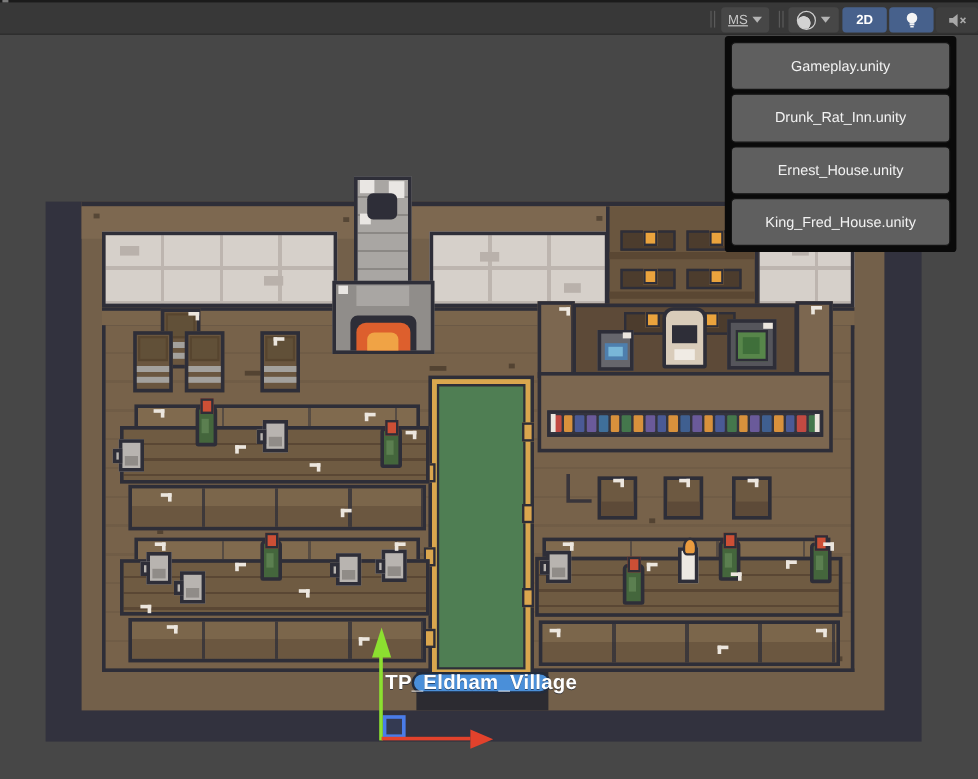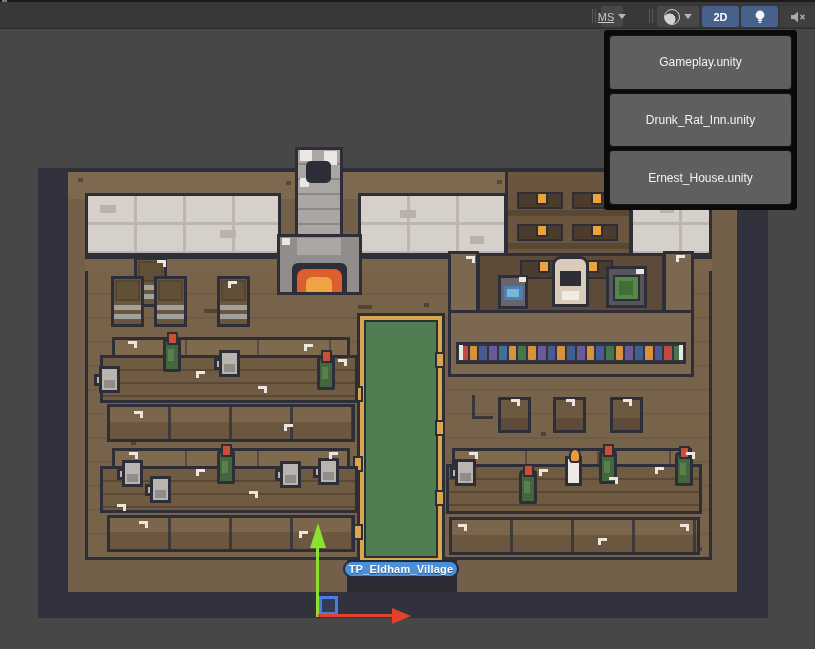--- a/index.html
+++ b/index.html
@@ -73,21 +73,21 @@
               background:#cc4f35;border:2px solid #2e2e38;}
   .btl:after{content:"";position:absolute;left:2px;top:8px;width:6px;height:12px;background:#5b7f50;}
   .cnd{width:17px;height:30px;background:#ece8e2;border:3px solid #2e2e38;}
   .cnd:before{content:"";position:absolute;left:50%;top:-11px;margin-left:-5px;width:8px;height:11px;
               background:#ea9b3e;border:2px solid #2e2e38;border-radius:50% 50% 30% 30%;}
   .wm{width:9px;height:7px;border-top:3px solid #ece6de;border-right:3px solid #ece6de;}
   .wm.f{border-right:none;border-left:3px solid #ece6de;}
   .sp{width:5px;height:4px;background:rgba(40,32,22,.45);}
   .lline{border-left:3px solid rgba(46,46,56,.85);border-bottom:3px solid rgba(46,46,56,.85);}
   
-  .pill{border-radius:10px;background:#4a8fd9;border:2px solid #222b3c;color:#fff;font-size:11px;
+  .pill{border-radius:10px;background:#4a8fd9;border:2px solid #222b3c;color:#fff;font-size:17px;
         font-weight:700;display:flex;align-items:center;justify-content:center;
         text-shadow:0 1px 0 rgba(20,30,50,.6);z-index:25;letter-spacing:.2px;}
   .gz{z-index:30;}
   
   #menu{left:604px;top:30px;width:193px;height:180px;background:#0a0a0a;border-radius:3px;
         padding:5px;display:flex;flex-direction:column;gap:3px;z-index:50;}
   .mbtn{flex:1;background:#5f5f5f;border:1px solid #141414;border-radius:4px;color:#f2f2f2;
         font-size:12px;display:flex;align-items:center;justify-content:center;cursor:default;}
 </style>
 </head>
@@ -290,21 +290,21 @@
     <div class="abs gz" style="left:319px;top:567px;width:19px;height:19px;border:3px solid #4a7ce8;background:rgba(74,124,232,.12);"></div>
     <div class="abs gz" style="left:316px;top:518px;width:3px;height:70px;background:#8ce030;"></div>
     <div class="abs gz" style="left:310px;top:494px;width:0;height:0;border-left:8px solid transparent;border-right:8px solid transparent;border-bottom:25px solid #8ce030;"></div>
     <div class="abs gz" style="left:318px;top:585px;width:74px;height:3px;background:#e2422c;"></div>
     <div class="abs gz" style="left:392px;top:579px;width:0;height:0;border-top:8px solid transparent;border-bottom:8px solid transparent;border-left:19px solid #e2422c;"></div>
   </div>
 
   <div class="abs" id="toolbar">
     <i class="abs" style="left:2px;top:-2px;width:5px;height:2px;background:#7a7a7a;"></i>
     <i class="abs sep" style="left:592px;"></i>
-    <div class="abs tbtn" style="left:601px;width:22px;background:#474747;text-decoration:underline;">
+    <div class="abs tbtn" style="left:601px;width:40px;background:#474747;text-decoration:underline;">
       <span>MS</span>
       <i class="car"></i>
     </div>
     <i class="abs sep" style="left:649px;"></i>
     <div class="abs tbtn" style="left:657px;width:42px;background:#474747;">
       <i class="sph"></i>
       <i class="car"></i>
     </div>
     <div class="abs tbtn" style="left:702px;width:37px;background:#47618c;color:#fff;font-weight:700;">
       <span>2D</span>
@@ -321,15 +321,16 @@
         <path d="M1 4h3l4-3.4v10.8L4 8H1z" fill="#a9a9a9"></path>
         <path d="M10.5 3.8l4 4.4 M14.5 3.8l-4 4.4" stroke="#a9a9a9" stroke-width="1.4"></path>
       </svg>
     </div>
   </div>
 
   <div class="abs" id="menu">
     <div class="mbtn">Gameplay.unity</div>
     <div class="mbtn">Drunk_Rat_Inn.unity</div>
     <div class="mbtn">Ernest_House.unity</div>
+    <div class="mbtn">King_Fred_House.unity</div>
   </div>
 
 </div>
 
 </body></html>

